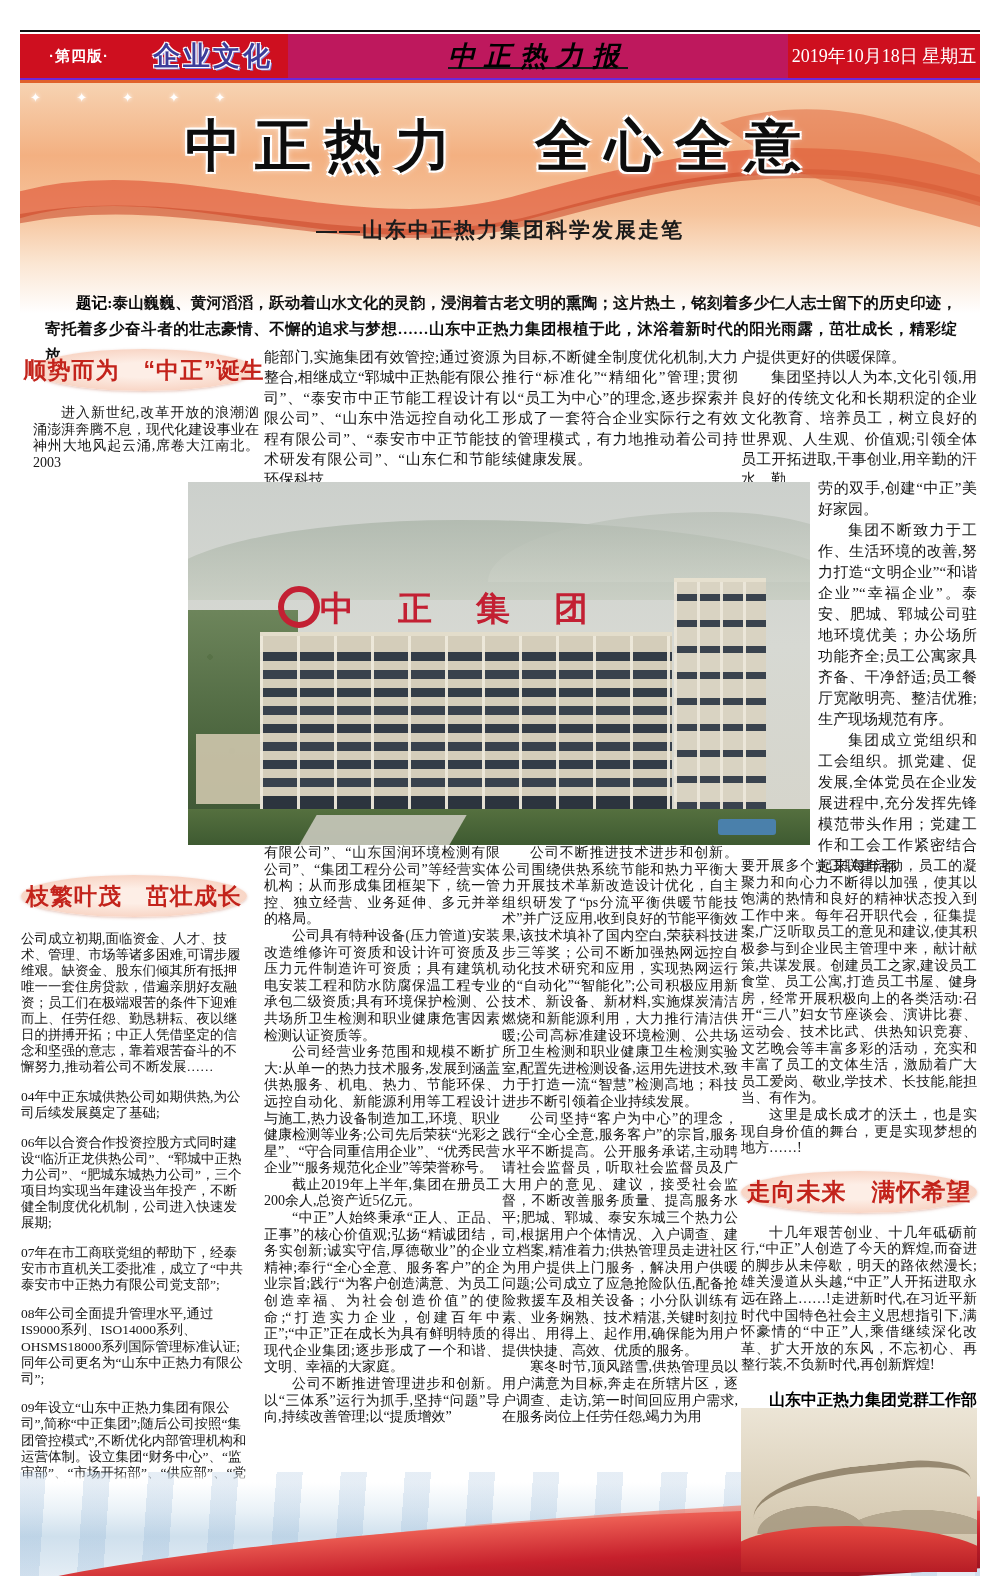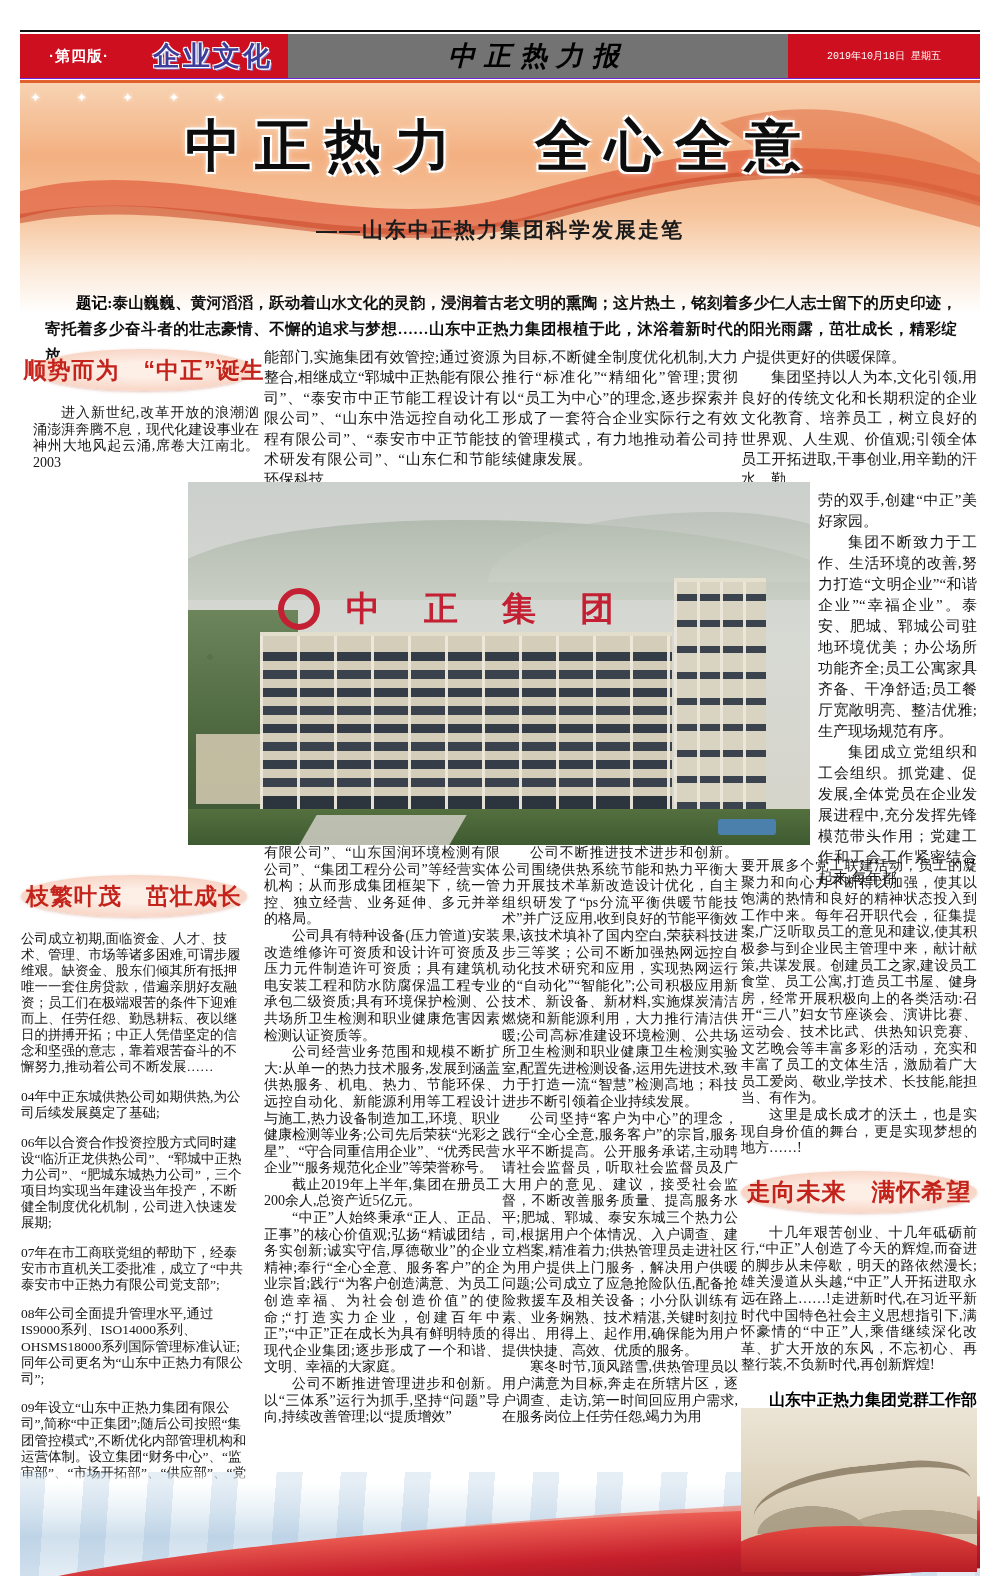--- a/index.html
+++ b/index.html
@@ -1,30 +1,30 @@
 <!DOCTYPE html>
 <html><head>
 <meta charset="utf-8">
 <style>
   html,body{margin:0;padding:0;background:#fff;}
   .page{position:relative;width:1000px;height:1576px;background:#fff;overflow:hidden;
         font-family:"Liberation Serif",serif;color:#151515;}
   
   .topline{position:absolute;left:20px;top:30px;width:960px;height:2px;background:#111;}
   .header-bar{position:absolute;left:20px;top:34px;width:960px;height:44px;display:flex;
-              border-bottom:1px solid #6d28d9;}
+              border-bottom:3px solid #6d28d9;}
   .hd-red{background:#ce0f1f;color:#fff;display:flex;align-items:center;justify-content:center;}
   .edition{width:118px;font-size:15px;font-weight:bold;font-family:"Liberation Sans",sans-serif;letter-spacing:1px;}
   .section-blk{width:150px;background:#ce0f1f;display:flex;align-items:center;justify-content:center;}
   .section-txt{font-family:"Liberation Sans",sans-serif;font-weight:bold;font-size:27px;color:#3d3d9a;letter-spacing:3px;
      text-shadow:-1px -1px 0 #fff,1px -1px 0 #fff,-1px 1px 0 #fff,1px 1px 0 #fff,2px 2px 0 #8686d8;}
-  .masthead-wrap{flex:1;background:#737373;display:flex;align-items:center;justify-content:center;}
+  .masthead-wrap{flex:1;background:#be185d;display:flex;align-items:center;justify-content:center;text-decoration:underline;}
   .masthead{font-size:27px;font-weight:bold;font-style:italic;letter-spacing:9px;color:#000;
             font-family:"DejaVu Serif",serif;}
-  .date-blk{width:192px;font-size:10px;font-family:Liberation Mono, monospace;}
+  .date-blk{width:192px;font-size:18px;font-family:Liberation Serif, serif;}
   .orange-line{position:absolute;left:20px;top:80px;width:960px;height:3px;background:#e0612c;}
   
   .banner{position:absolute;left:20px;top:83px;width:960px;height:182px;overflow:hidden;
           background:linear-gradient(180deg,#f7d3b2 0%,#f3b081 40%,#f6c49c 72%,#fbe7d4 100%);}
   .banner svg{position:absolute;left:0;top:0;}
   .stars{position:absolute;left:10px;top:4px;width:220px;color:#fff;font-size:13px;letter-spacing:16px;
          text-shadow:0 0 4px #fff;line-height:22px;}
   .main-title{position:absolute;left:0;right:0;top:26px;text-align:center;font-size:56px;font-weight:bold;
       font-family:"DejaVu Serif",serif;color:#0d0d0d;letter-spacing:14px;
       text-shadow:-2px -2px 0 #fff,2px -2px 0 #fff,-2px 2px 0 #fff,2px 2px 0 #fff,0 0 7px #fff;}
@@ -48,21 +48,21 @@
   .c1-lower p{font-size:13.5px;line-height:16.1px;}
   .h-oval{height:42px;border-radius:50%;display:flex;align-items:center;justify-content:center;
       background:radial-gradient(ellipse at center,#fdeee6 25%,#f6c9b5 95%);
       color:#c3231b;font-weight:bold;font-size:23px;letter-spacing:1px;
       font-family:"Liberation Sans",sans-serif;box-shadow:0 1px 3px rgba(180,90,60,.35);white-space:nowrap;}
   .h1oval{margin:2px 4px 14px 0;}
   .narrow1{width:148px;min-height:372px;}
   .abs{position:absolute;}
   .seg-c2b{left:264px;top:845px;width:236px;}
   .seg-c3b{left:502px;top:845px;width:236px;}
-  .seg-c4b{left:818px;top:478px;width:159px;margin-top:12px;}
+  .seg-c4b{left:818px;top:478px;width:159px;}
   .seg-c4b p{font-size:15px;line-height:21px;}
   .seg-c4c{left:741px;top:858px;width:236px;}
   .c1-lower{left:21px;top:875px;width:226px;}
   .h2oval{margin:0 0 10px 0;}
   .h3oval{margin:14px 0 12px 0;font-size:24px;}
   .byline{margin-top:16px;font-weight:bold;font-size:16px;text-align:right;
           font-family:"Liberation Sans",sans-serif;color:#000;}
   
   .photo{position:absolute;left:188px;top:482px;width:622px;height:363px;overflow:hidden;z-index:5;
          background:linear-gradient(180deg,#ccd0cc 0%,#d7d9d3 45%,#d5d4ca 100%);}
@@ -81,21 +81,21 @@
       background:
         repeating-linear-gradient(90deg,rgba(238,233,219,.95) 0 3px,rgba(238,233,219,0) 3px 37px),
         repeating-linear-gradient(180deg,#d4cdba 0 16px,#333c47 16px 25px,#d4cdba 25px 34px,#39424d 34px 43px,#d4cdba 43px 52px,#343d48 52px 61px,#d4cdba 61px 70px,#39424d 70px 79px,#d4cdba 79px 88px,#333c47 88px 97px,#d4cdba 97px 106px,#39424d 106px 115px,#d4cdba 115px 124px,#343d48 124px 133px,#d4cdba 133px 142px,#39424d 142px 151px,#d4cdba 151px 160px,#2c343e 160px 185px);
       border-top:4px solid #e3ddcb;}
   .bldg-tower{position:absolute;left:486px;top:96px;width:92px;height:240px;
       background:
         repeating-linear-gradient(90deg,rgba(236,231,218,.95) 0 3px,rgba(236,231,218,0) 3px 23px),
         repeating-linear-gradient(180deg,#d9d3c2 0 12px,#3a434e 12px 19px,#d9d3c2 19px 26px);
       border-top:4px solid #e6e0cf;}
   .bldg-low{position:absolute;left:8px;top:252px;width:70px;height:70px;background:#cfc6ad;opacity:.9;}
-  .sign{position:absolute;left:90px;top:104px;display:flex;align-items:center;gap:26px;}
+  .sign{position:absolute;left:90px;top:104px;display:flex;align-items:flex-start;}
   .sign-logo{width:30px;height:30px;border:6px solid #c32033;border-radius:50%;background:transparent;}
   .sign-text{font-size:34px;font-weight:bold;color:#c32033;letter-spacing:44px;
              font-family:"Liberation Sans",sans-serif;white-space:nowrap;}
   .fg-green{position:absolute;left:0;bottom:0;width:100%;height:36px;
       background:linear-gradient(180deg,#55703f,#3e5a31);}
   .fg-road{position:absolute;left:120px;bottom:0;width:150px;height:30px;background:#c9c9bd;
       transform:skewX(-30deg);opacity:.9;}
   .pool{position:absolute;right:34px;bottom:10px;width:58px;height:16px;background:#4a80ab;border-radius:3px;}
   
   .bottom-band{position:absolute;left:20px;top:1472px;width:960px;height:104px;overflow:hidden;z-index:6;

